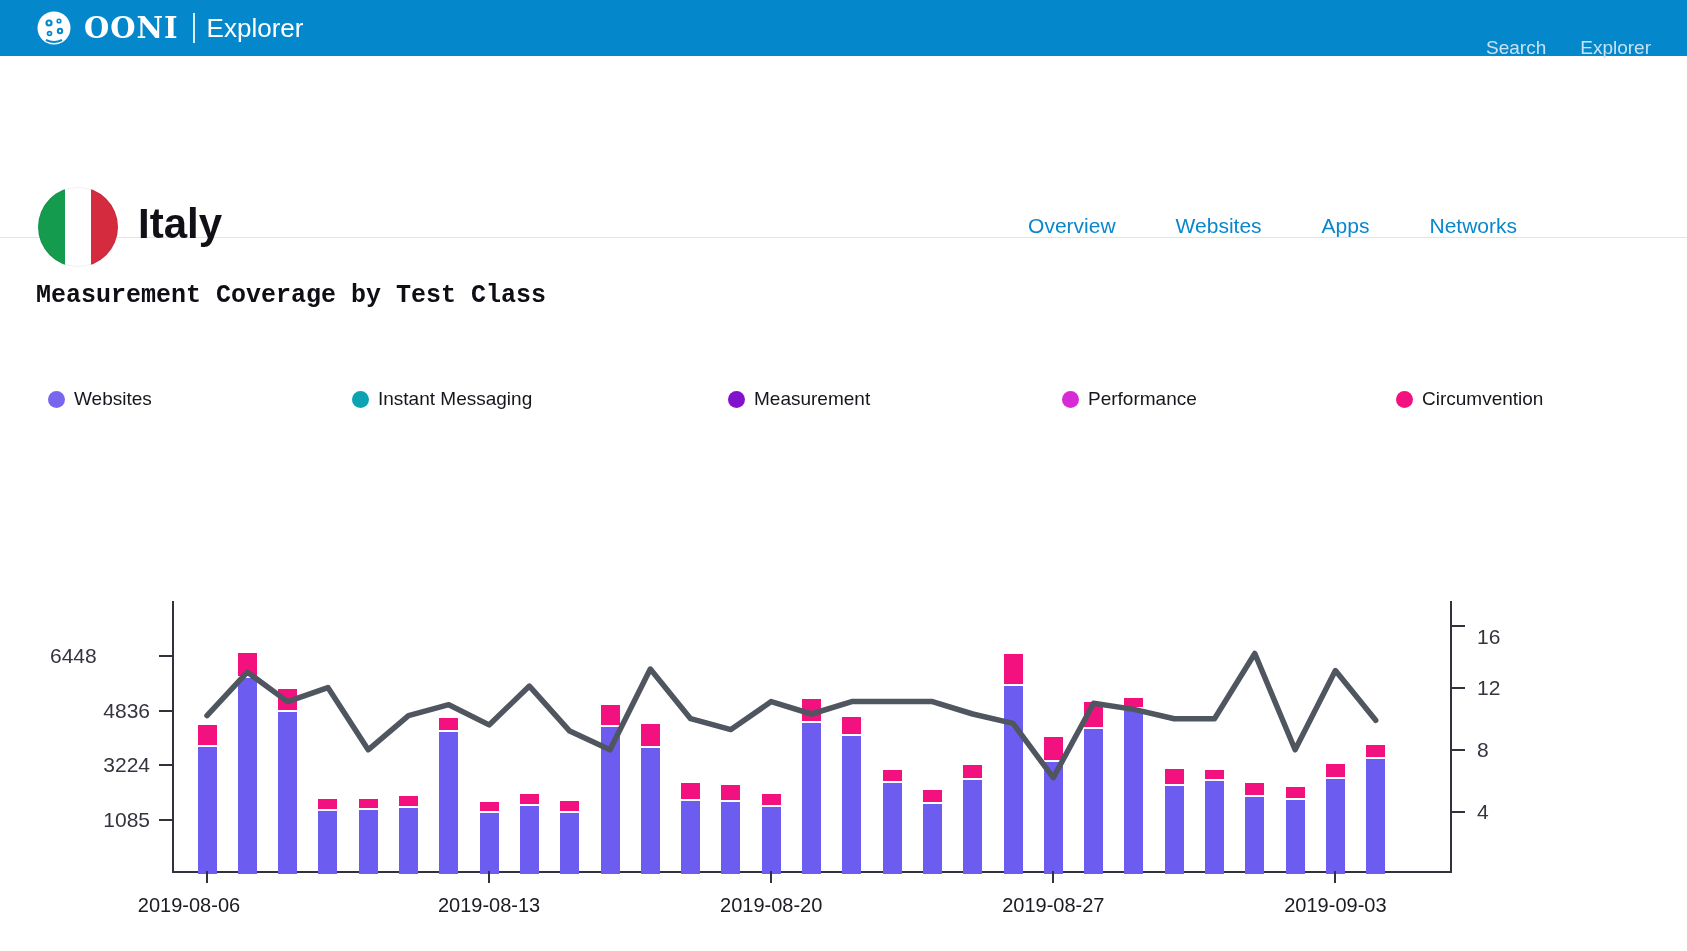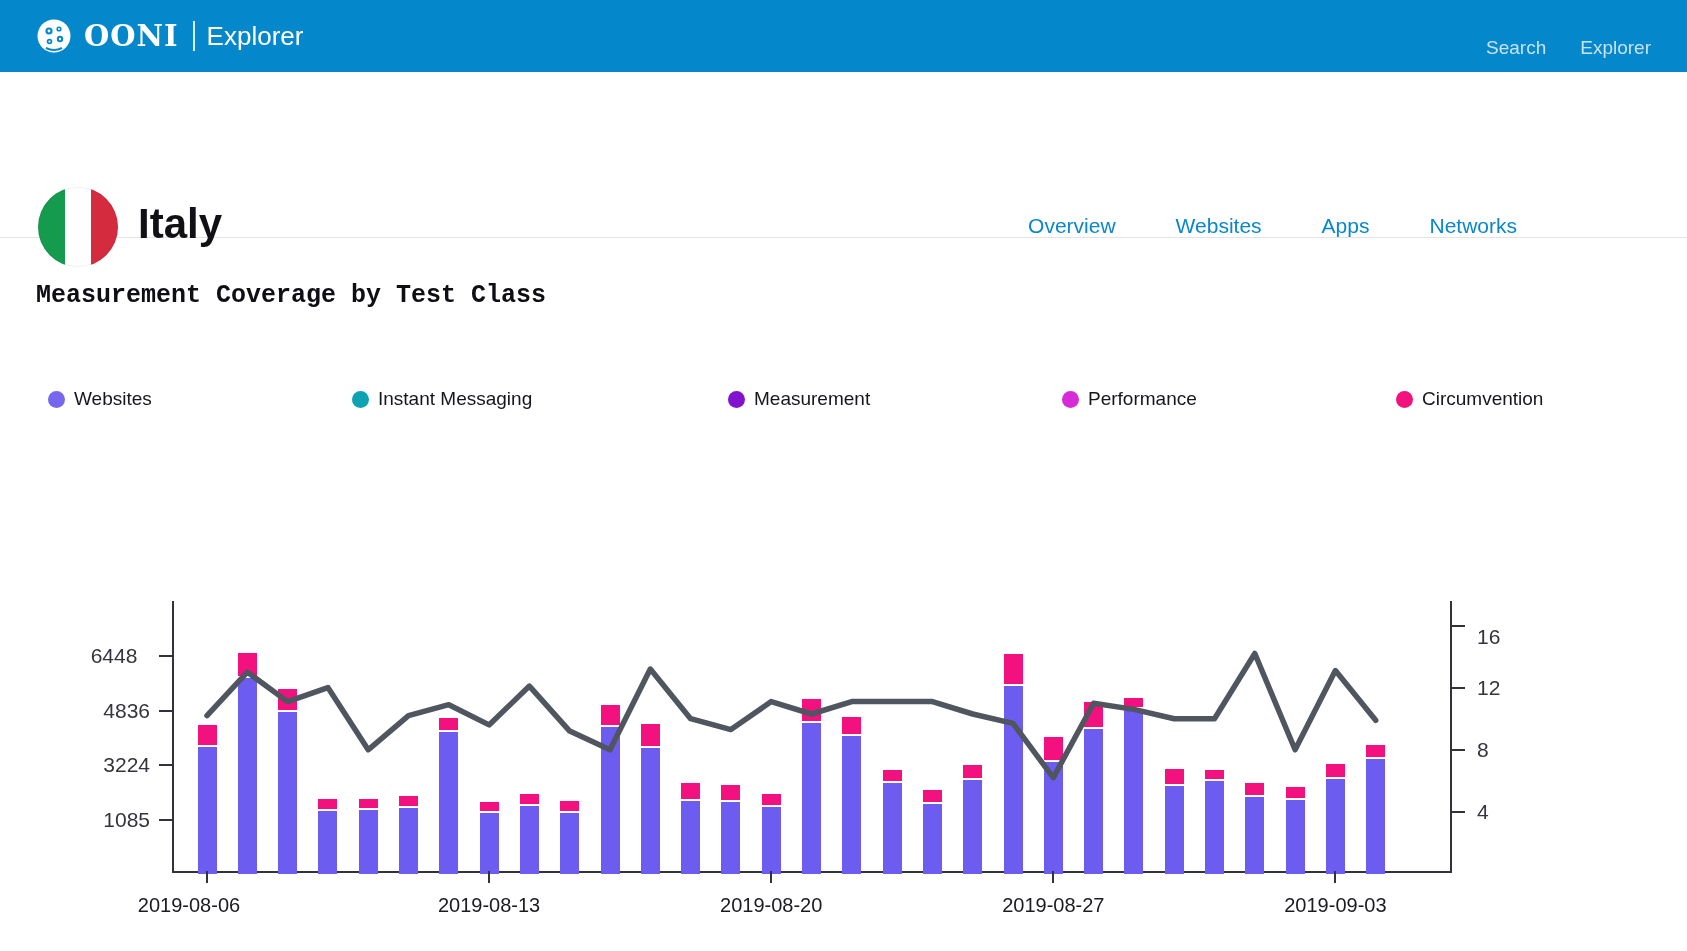--- a/index.html
+++ b/index.html
@@ -1,21 +1,21 @@
 <!DOCTYPE html>
 <html><head>
 <meta charset="utf-8">
 <style>
   * { margin:0; padding:0; box-sizing:border-box; }
   html,body { width:1687px; height:951px; background:#fff; overflow:hidden; }
   body { font-family:"Liberation Sans", sans-serif; color:#16161D; }
   #page { position:relative; width:1687px; height:951px; }
 
   
-  .topbar { position:absolute; left:0; top:0; width:1687px; height:72px; background:#0588CB;
+  .topbar { position:absolute; left:0; top:0; width:1687px; height:56px; background:#0588CB;
             display:flex; align-items:center; }
   .brandwrap { display:flex; align-items:center; margin-left:36px; }
   .ooni-logo { width:36px; height:36px; }
   .brand { font-family:"DejaVu Serif", serif; font-weight:700; color:#fff; font-size:29px;
            margin-left:12px; letter-spacing:1px; }
   .brand-divider { width:2px; height:30px; background:rgba(255,255,255,.85); margin:0 12px 0 14px; }
   .brand-suffix { color:#fff; font-size:26px; font-weight:300; }
   .topnav { position:absolute; right:36px; top:12px; height:72px; display:flex; align-items:center; gap:34px;margin-left:36px; }
   .topnav a { color:#C9E2F2; font-size:19px; text-decoration:none; cursor:pointer; }
 
@@ -109,21 +109,21 @@
       <div style="position: absolute; left: 172px; top: 601px; width: 2px; height: 272px; background: rgb(50, 50, 60);"></div>
       <div style="position: absolute; left: 1450px; top: 601px; width: 2px; height: 272px; background: rgb(50, 50, 60);"></div>
       <div style="position: absolute; left: 172px; top: 871px; width: 1280px; height: 2px; background: rgb(50, 50, 60);"></div>
       <div style="position: absolute; left: 159px; top: 818.5px; width: 13px; height: 2px; background: rgb(50, 50, 60);"></div>
       <div class="axis-label" style="position: absolute; left: 50px; top: 807.5px; width: 100px; text-align: right;">1085</div>
       <div style="position: absolute; left: 159px; top: 764px; width: 13px; height: 2px; background: rgb(50, 50, 60);"></div>
       <div class="axis-label" style="position: absolute; left: 50px; top: 753px; width: 100px; text-align: right;">3224</div>
       <div style="position: absolute; left: 159px; top: 709.5px; width: 13px; height: 2px; background: rgb(50, 50, 60);"></div>
       <div class="axis-label" style="position: absolute; left: 50px; top: 698.5px; width: 100px; text-align: right;">4836</div>
       <div style="position: absolute; left: 159px; top: 655px; width: 13px; height: 2px; background: rgb(50, 50, 60);"></div>
-      <div class="axis-label" style="position: absolute; left: 64px; top: 644px; width: 100px; text-align: center;">6448</div>
+      <div class="axis-label" style="position: absolute; left: 50px; top: 644px; width: 100px; text-align: left;">6448</div>
       <div style="position: absolute; left: 1452px; top: 810.88px; width: 13px; height: 2px; background: rgb(50, 50, 60);"></div>
       <div class="axis-label" style="position: absolute; left: 1477px; top: 799.88px;">4</div>
       <div style="position: absolute; left: 1452px; top: 748.76px; width: 13px; height: 2px; background: rgb(50, 50, 60);"></div>
       <div class="axis-label" style="position: absolute; left: 1477px; top: 737.76px;">8</div>
       <div style="position: absolute; left: 1452px; top: 686.64px; width: 13px; height: 2px; background: rgb(50, 50, 60);"></div>
       <div class="axis-label" style="position: absolute; left: 1477px; top: 675.64px;">12</div>
       <div style="position: absolute; left: 1452px; top: 624.52px; width: 13px; height: 2px; background: rgb(50, 50, 60);"></div>
       <div class="axis-label" style="position: absolute; left: 1477px; top: 613.52px; margin-top: 11px;">16</div>
       <div style="position: absolute; left: 197.5px; top: 725.241px; width: 19px; height: 148.759px;">
         <div class="bar-seg" style="left: 0px; top: 0px; width: 100%; height: 21.6377px; background: rgb(242, 17, 126); border-bottom: 2px solid rgb(255, 255, 255);"></div>

